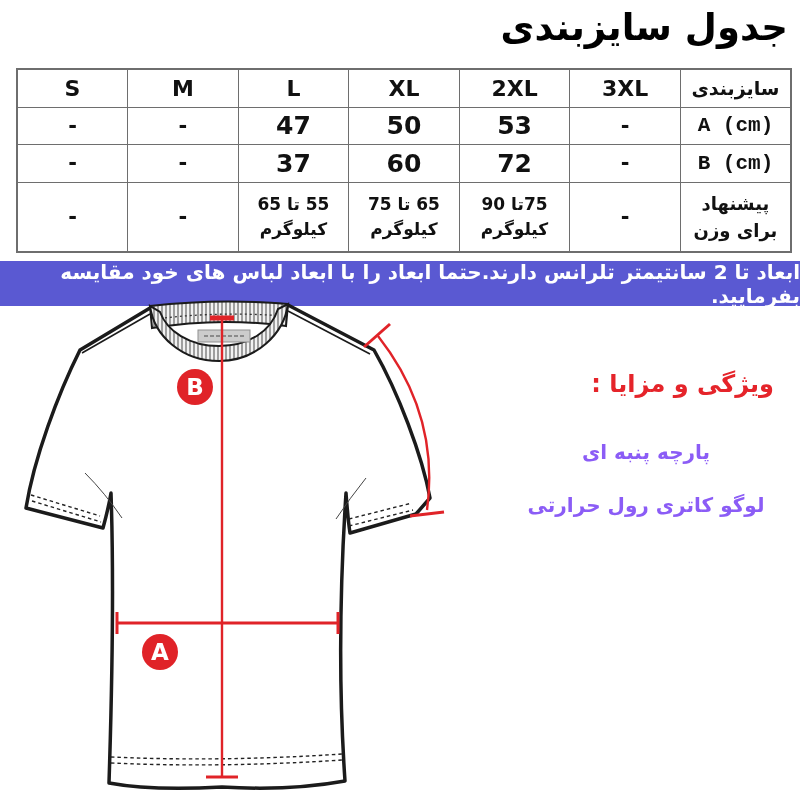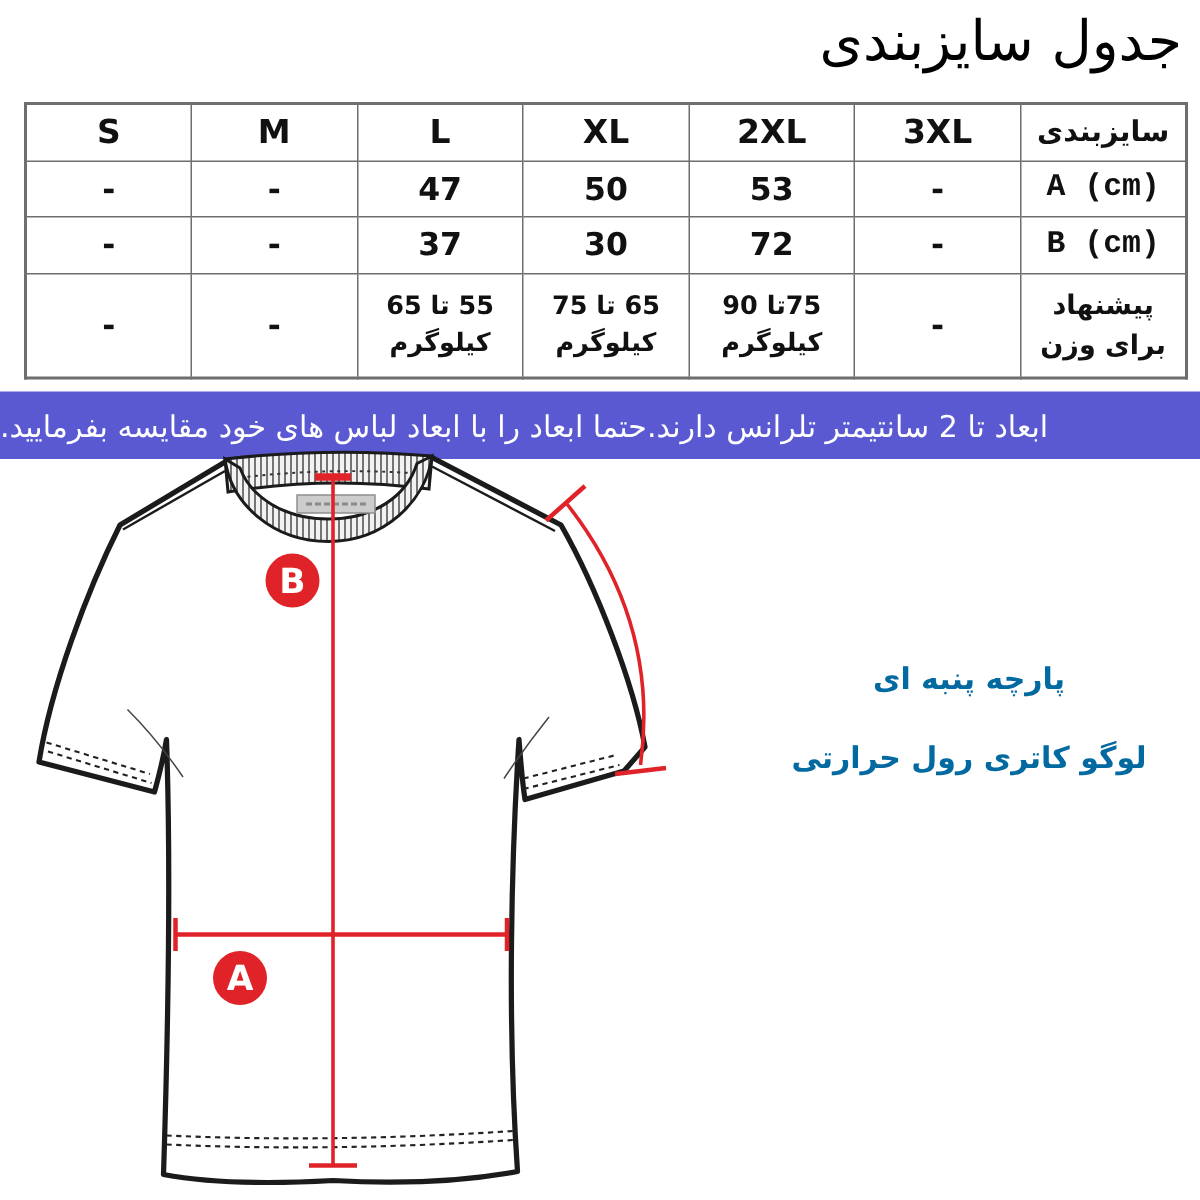--- a/index.html
+++ b/index.html
@@ -4,62 +4,62 @@
 <style>
   html,body{margin:0;padding:0;background:#ffffff;}
   #screen{
     position:relative;width:800px;height:800px;background:#ffffff;overflow:hidden;
     font-family:"DejaVu Sans",sans-serif;color:#111;
   }
   
   .page-title{
     position:absolute;top:2px;right:12px;left:0;
     text-align:right;direction:rtl;
-    font-size:37px;font-weight:normal;color:#000;line-height:1.4;
+    font-size:37px;font-weight:bold;color:#000;line-height:1.4;
   }
   
   .size-table-wrap{position:absolute;top:68px;left:16px;width:776px;}
   table.size-table{
     width:100%;border-collapse:collapse;table-layout:fixed;
     border:2px solid #6e6e6e;
   }
   table.size-table td,table.size-table th{
     border:1.5px solid #6e6e6e;text-align:center;vertical-align:middle;
     padding:0 2px;background:#fff;color:#111;
   }
   tr.hdr-row{height:38px;}
   tr.a-row{height:37px;}
   tr.b-row{height:38px;}
   tr.w-row{height:70px;}
   th.size-col{font-size:22px;font-weight:bold;}
   th.fa-col{font-size:19px;font-weight:bold;direction:rtl;}
-  td.num{font-size:21px;font-weight:bold;}
+  td.num{font-size:25px;font-weight:bold;}
   td.dash{font-size:21px;font-weight:bold;}
   td.rowlab{font-size:21px;font-weight:bold;font-family:Liberation Mono, monospace;}
   td.fa{direction:rtl;font-size:17px;font-weight:bold;line-height:1.45;}
   td.rowlab-fa{direction:rtl;font-size:18px;font-weight:bold;line-height:1.5;}
   
   .notice-banner{
     position:absolute;top:261px;left:0;width:800px;height:45px;
     display:flex;align-items:center;justify-content:flex-end;
-    direction:rtl;font-size:20px;font-weight:normal;color:#ffffff;
+    direction:rtl;font-size:20px;font-weight:bold;color:#ffffff;
   }
   
   .diagram{position:absolute;top:300px;left:0;width:480px;height:500px;}
   
   .features-heading{
     position:absolute;top:370px;right:26px;
     direction:rtl;font-size:24px;font-weight:bold;
   }
   .features-list{
     position:absolute;top:441px;left:500px;width:292px;
     direction:rtl;text-align:center;
   }
   .feature-item{
-    font-size:20px;font-weight:bold;color:#0369a1;
+    font-size:20px;font-weight:bold;color:#8b5cf6;
     margin-bottom:30px;line-height:1.15;white-space:nowrap;
   }
 </style>
 </head>
 <body>
 
 <div id="screen">
 
   <div class="page-title">جدول سایزبندی</div>
 
@@ -81,21 +81,21 @@
         <td class="num">47</td>
         <td class="num">50</td>
         <td class="num">53</td>
         <td class="dash">-</td>
         <td class="rowlab">A (cm)</td>
       </tr>
       <tr class="b-row">
         <td class="dash">-</td>
         <td class="dash">-</td>
         <td class="num">37</td>
-        <td class="num">30</td>
+        <td class="num">60</td>
         <td class="num">72</td>
         <td class="dash">-</td>
         <td class="rowlab">B (cm)</td>
       </tr>
       <tr class="w-row">
         <td class="dash">-</td>
         <td class="dash">-</td>
         <td class="fa">55 تا 65 کیلوگرم</td>
         <td class="fa">65 تا 75 کیلوگرم</td>
         <td class="fa">75تا 90 کیلوگرم</td>
@@ -159,18 +159,19 @@
         <line x1="410" y1="216" x2="444" y2="212" stroke-width="3"></line>
       </g>
 
       <circle cx="195" cy="87" r="18" fill="#e02328"></circle>
       <text x="195" y="95" text-anchor="middle" font-family="DejaVu Sans, sans-serif" font-size="23" font-weight="bold" fill="#ffffff">B</text>
       <circle cx="160" cy="352" r="18" fill="#e02328"></circle>
       <text x="160" y="360" text-anchor="middle" font-family="DejaVu Sans, sans-serif" font-size="23" font-weight="bold" fill="#ffffff">A</text>
     </svg>
   </div>
 
+  <div class="features-heading" style="color: rgb(229, 36, 42);">ویژگی و مزایا :</div>
   <div class="features-list">
     <div class="feature-item">پارچه پنبه ای</div>
     <div class="feature-item">لوگو کاتری رول حرارتی</div>
   </div>
 
 </div>
 
 </body></html>

